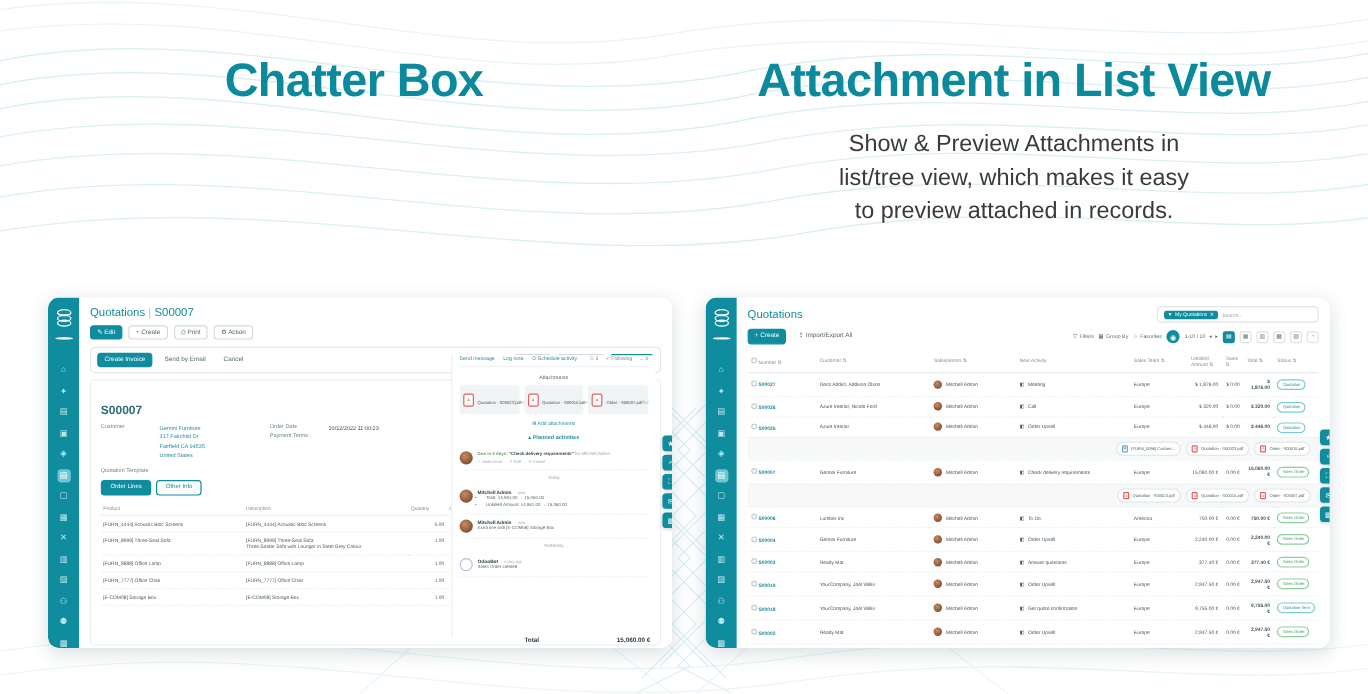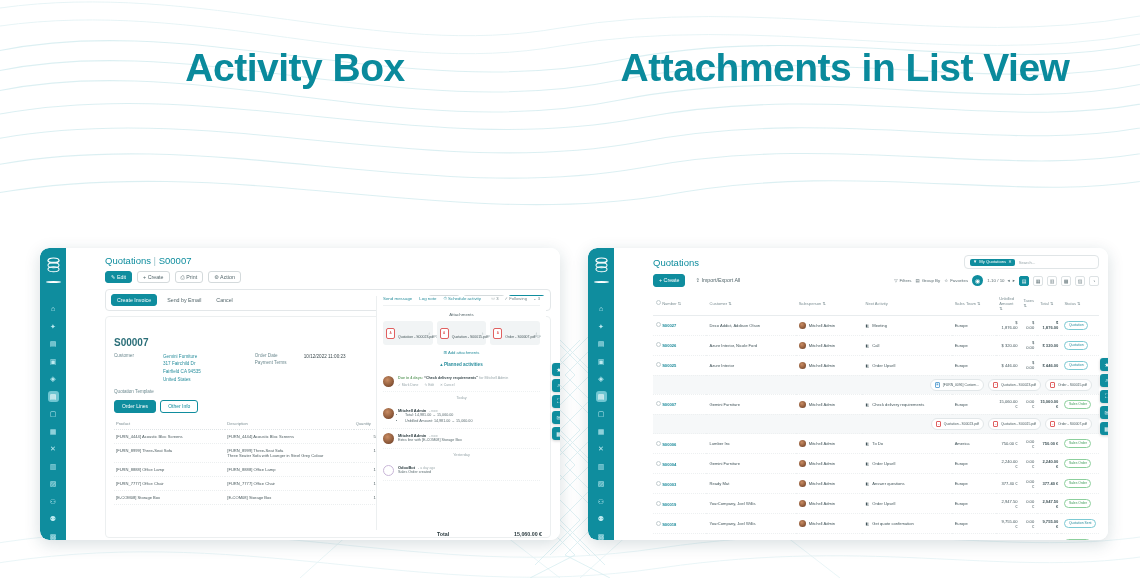--- a/index.html
+++ b/index.html
@@ -48,21 +48,21 @@
     border:1px solid #fff;
   }
   .side-icons { margin-top:20px; display:flex; flex-direction:column; gap:6.5px; align-items:center; }
   .sico {
     width:11px; height:11px; border-radius:2px;
     display:flex; align-items:center; justify-content:center;
     font-size:7px; color:#bdeaf0; line-height:1;
   }
   .sico.active { background:#6fc6d2; color:#fff; border-radius:3px; }
 
-  .odoo-body { position:absolute; left:26px; right:0; top:0; bottom:0; background:#fff;margin-left:30px; }
+  .odoo-body { position:absolute; left:26px; right:0; top:0; bottom:0; background:#fff; }
 
   
   .cp-title { font-size:9.5px; color:#0f8d9e; padding:7px 0 0 9px; font-weight:500; }
   .cp-title .sep { color:#9fc6cc; }
   .cp-row { display:flex; align-items:center; gap:5px; padding:5px 9px 0 9px; }
   .btn {
     font-size:5.3px; padding:2.6px 5px; border-radius:3px; border:1px solid #d4dadc;
     background:#fff; color:#52656a; white-space:nowrap; line-height:1;
   }
   .btn.primary { background:#0f8d9e; border-color:#0f8d9e; color:#fff; }
@@ -256,24 +256,27 @@
   <g fill="none" stroke="#cfe9ed" stroke-width="0.9" opacity="0.5">
     <path d="M-20,546 C240,500 420,584 660,548 C880,516 1010,560 1160,534"></path>
     <path d="M-20,566 C240,520 420,604 660,568 C880,536 1010,580 1160,554"></path>
     <path d="M300,578 L420,470 L560,578"></path>
     <path d="M580,578 L700,470 L840,578"></path>
   </g>
 </svg>
 
 <div class="headings">
   <div class="col left" style="top:48px;">
-    <div class="h-title">Activity Box</div>
+    <div class="h-title">Chatter Box</div>
   </div>
   <div class="col right" style="top:48px;">
-    <div class="h-title">Attachments in List View</div>
+    <div class="h-title">Attachment in List View</div>
+    <div class="h-sub" style="white-space:pre-line;">Show &amp; Preview Attachments in
+list/tree view, which makes it easy
+to preview attached in records.</div>
   </div>
 </div>
 
 <div class="shot" id="shot-form">
   <div class="odoo-side">
     <div class="odoo-logo">
       <svg viewBox="0 0 24 24" fill="none" stroke="currentColor" stroke-width="1.3">
         <ellipse cx="12" cy="7" rx="7" ry="3.2"></ellipse>
           <path d="M5 7c0 3 14 3 14 0"></path>
         <ellipse cx="12" cy="13" rx="7" ry="3.2"></ellipse>

